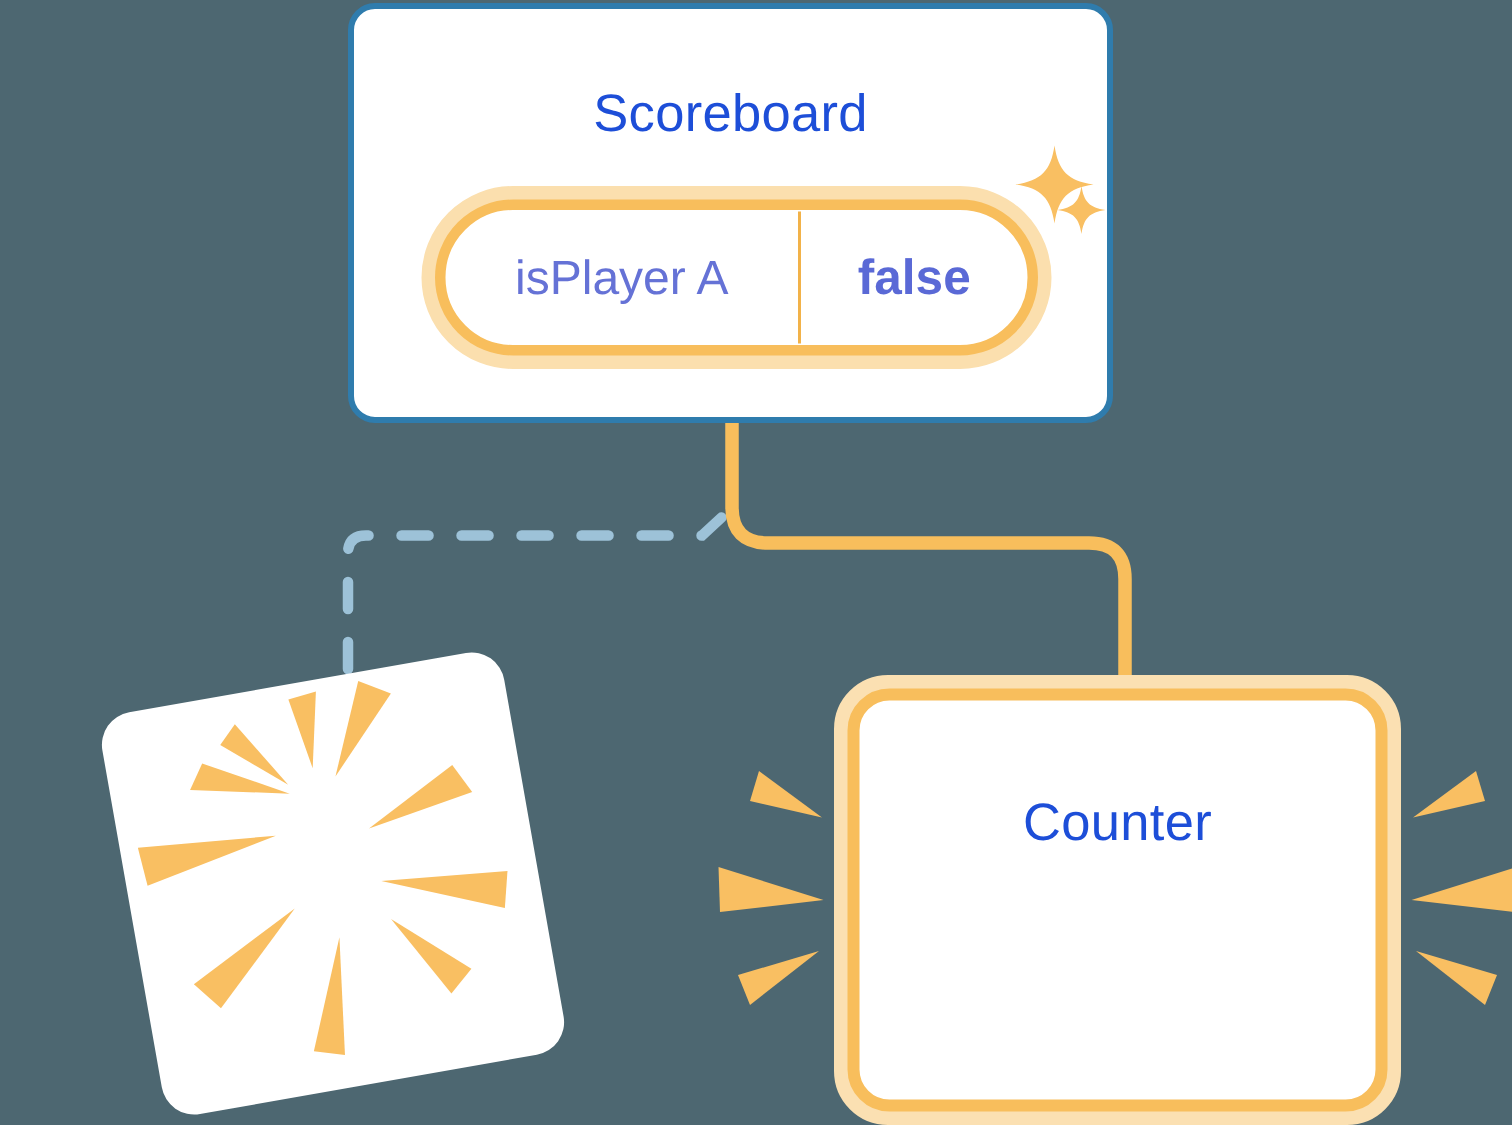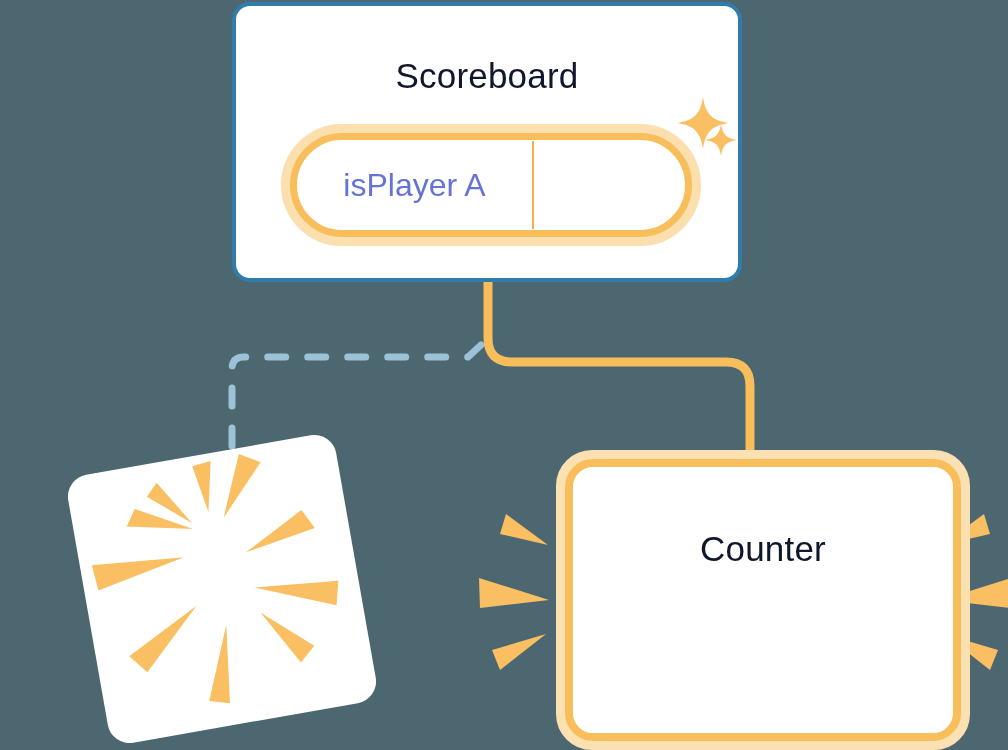--- a/index.html
+++ b/index.html
@@ -38,21 +38,21 @@
     background: #ffffff;
     border: 4px solid #2f7cad;
     border-radius: 18px;
     box-sizing: border-box;
   }
   .card-title {
     position: absolute;
     left: 0;
     right: 0;
     text-align: center;
-    color: #0f172a;
+    color: #1d4ed8;
     font-size: 35px;
     font-weight: 400;
     letter-spacing: 0.2px;
   }
   .scoreboard-card .card-title { top: 50px; }
 
   
   .pill-hl {
     position: absolute;
     left: 45px;
@@ -105,21 +105,21 @@
     fill: #f9bf62;
   }
   .sparkle-big { left: 676px; top: 96px; }
   .sparkle-small { left: 704px; top: 123px; }
 
   
   .counter-card {
     position: absolute;
     left: 556px;
     top: 450px;
-    width: 414px;
+    width: 378px;
     height: 300px;
     box-sizing: border-box;
     border: 9px solid #fbe0b2;
     border-radius: 36px;
     background: #fbe0b2;
   }
   .counter-card-inner {
     position: absolute;
     left: 0; top: 0; right: 0; bottom: 0;
     box-sizing: border-box;
@@ -193,20 +193,21 @@
     <path d="M 488 280 L 488 338 Q 488 362 512 362 L 726 362 Q 750 362 750 386 L 750 462" fill="none" stroke="#f8be5c" stroke-width="9" stroke-linecap="butt"></path>
   </svg>
 
   <div class="scoreboard-card">
     <div class="card-title">Scoreboard</div>
 
     <div class="pill-hl">
       <div class="pill-hl-inner">
         <div class="pill-hl-key">isPlayer A</div>
         <div class="pill-hl-div"></div>
+        <div class="pill-hl-val">false</div>
       </div>
     </div>
   </div>
 
   <svg class="sparkle sparkle-big" width="54" height="54" viewBox="0 0 54 54">
     <path d="M27 1 C29.5 18 36 24.5 53 27 C36 29.5 29.5 36 27 53 C24.5 36 18 29.5 1 27 C18 24.5 24.5 18 27 1 Z"></path>
   </svg>
   <svg class="sparkle sparkle-small" width="34" height="34" viewBox="0 0 34 34">
     <path d="M17 1 C18.6 11.6 22.4 15.4 33 17 C22.4 18.6 18.6 22.4 17 33 C15.4 22.4 11.6 18.6 1 17 C11.6 15.4 15.4 11.6 17 1 Z"></path>
   </svg>

